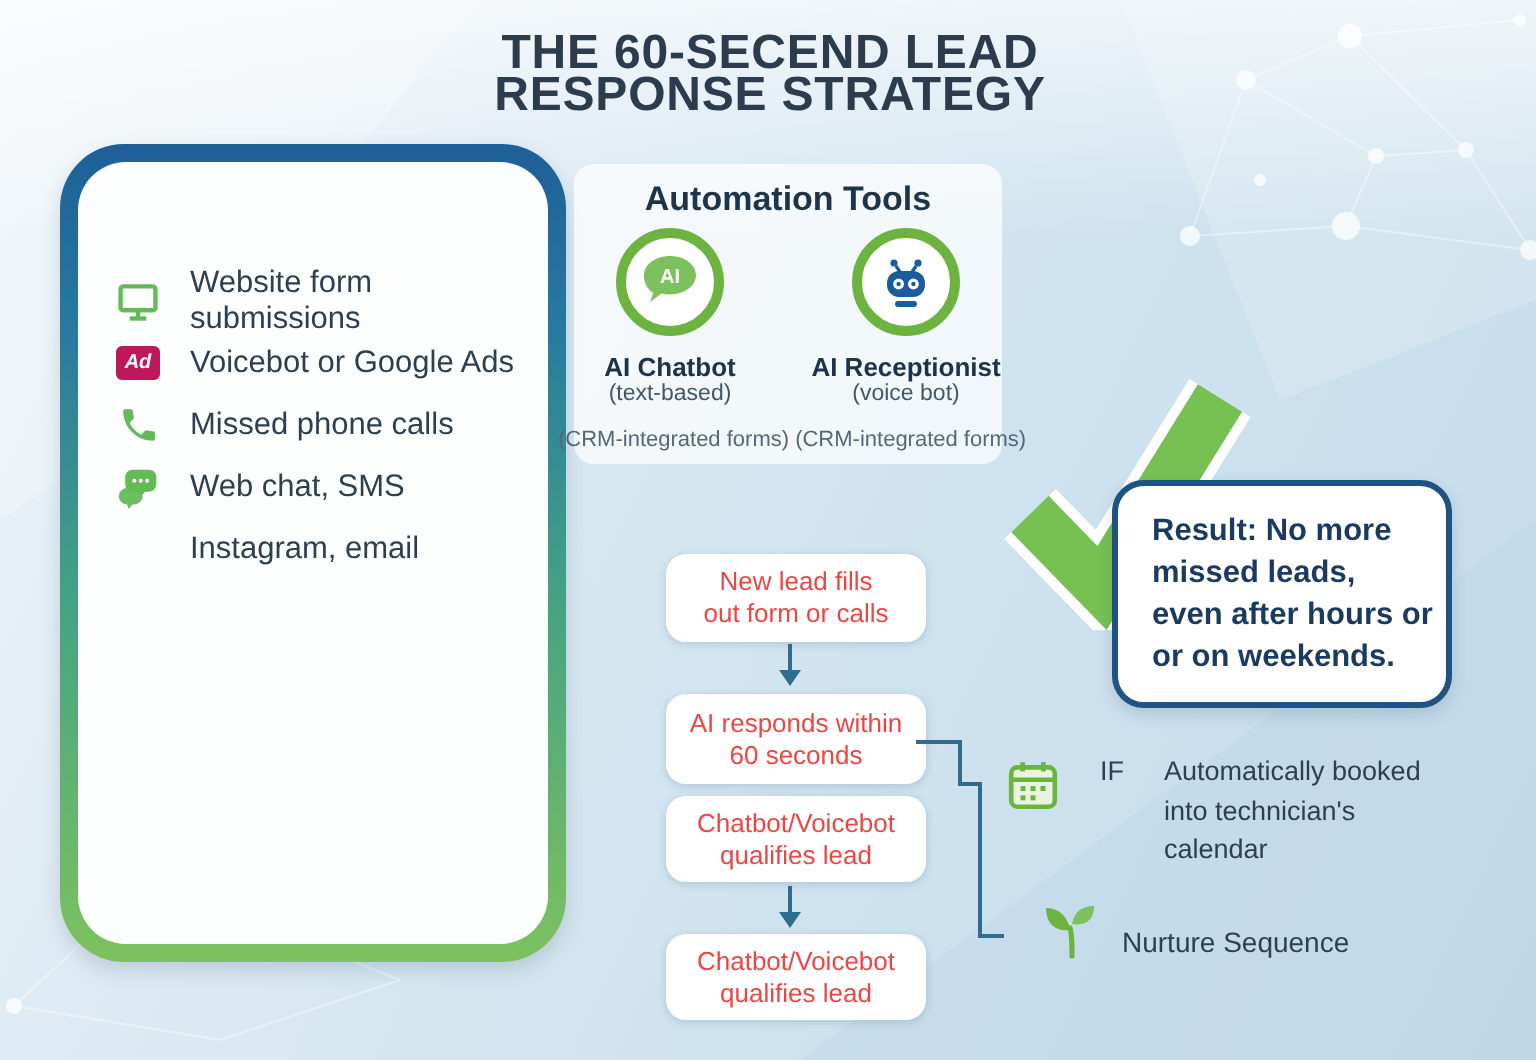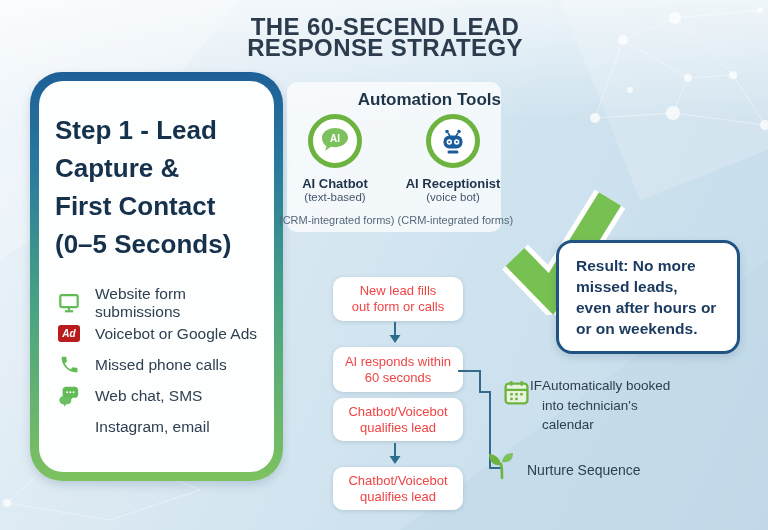--- a/index.html
+++ b/index.html
@@ -20,56 +20,56 @@
   .card { position:absolute; left:30px; top:72px; width:253px; height:409px;
     border-radius:32px; padding:9px;
     background:linear-gradient(180deg, #1e5f98 0%, #27799f 22%, #45a184 55%, #7dc25f 100%);
     box-shadow:0 4px 10px rgba(40,70,100,.18); }
   .card-inner { width:100%; height:100%; background:#fdfefe; border-radius:24px; padding:30px 14px 0 16px; }
   .card-heading { font-size:26px; line-height:38px; font-weight:700; color:#15314b; }
   .card-list { margin-top:24px; }
   .card-item { display:flex; align-items:center; height:31px; gap:12px; }
   .card-item .ic { width:28px; height:24px; display:flex; align-items:center; justify-content:center; flex:0 0 28px; }
   .card-item .lbl { font-size:15.5px; color:#2e3f50; font-weight:500; }
-  .ad-badge { width:22px; height:17px; background:#b91c1c; border-radius:3px; color:#fff;
+  .ad-badge { width:22px; height:17px; background:#be185d; border-radius:3px; color:#fff;
     font-size:10px; font-weight:700; font-style:italic; display:flex; align-items:center; justify-content:center; }
 
   
   .auto-panel { position:absolute; left:287px; top:82px; width:214px; height:150px;
-    background:rgba(255,255,255,.72); border-radius:10px; text-align:right; }
+    background:rgba(255,255,255,.72); border-radius:10px; text-align:center; }
   .auto-heading { margin-top:8px; font-size:17px; font-weight:700; color:#1e3448; }
   .tools { position:absolute; top:32px; left:0; width:100%; display:flex; justify-content:center; gap:30px; }
   .tool { width:88px; display:flex; flex-direction:column; align-items:center; }
   .ring { width:54px; height:54px; border-radius:50%; border:5px solid #6cb33f; background:#fff;
     display:flex; align-items:center; justify-content:center; }
   .tool-name { margin-top:8px; font-size:13px; font-weight:700; color:#1d3349; white-space:nowrap; }
   .tool-sub { font-size:11.5px; color:#44566a; }
   .footnotes { position:absolute; left:-8px; bottom:6px; width:230px; font-size:11px; color:#55677a; white-space:nowrap; }
 
   
   .flow-box { position:absolute; left:333px; width:130px; background:#fff; border-radius:10px;
     box-shadow:0 1px 4px rgba(50,80,110,.2); display:flex; flex-direction:column;
     align-items:center; justify-content:center; font-size:13px; line-height:16px; color:#ef4444; text-align:center; }
   .flow-arrow { position:absolute; left:388px; width:14px; height:22px; }
 
   
   .checkmark { position:absolute; left:497px; top:181px; }
 
   
-  .result-box { position:absolute; left:556px; top:240px; width:184px; height:114px;
+  .result-box { position:absolute; left:556px; top:240px; width:170px; height:114px;
     background:#fff; border:3px solid #1f5382; border-radius:16px; padding:12px 6px 0 17px;
     box-shadow:0 3px 8px rgba(40,70,100,.18); }
   .result-box div { font-size:15.5px; line-height:21px; font-weight:700; color:#1b3a5f; }
 
   
-  .booked { position:absolute; left:503px; top:376px; display:flex; gap:0; }
+  .booked { position:absolute; left:503px; top:376px; display:flex; gap:20px; }
   .booked .if { font-size:13.5px; color:#2e4050; font-weight:500; margin-top:2px; }
   .booked .lines div { font-size:13.5px; line-height:19.5px; color:#2e4050; }
   .cal-wrap { width:27px; height:27px; margin-top:3px; }
-  .nurture { position:absolute; left:486px; top:447px; display:flex; align-items:center; gap:9px; }
+  .nurture { position:absolute; left:520px; top:447px; display:flex; align-items:center; gap:9px; }
   .nurture .lbl { font-size:14px; color:#2e4050; margin-top:8px; }
 </style>
 </head>
 <body>
 
 <div class="stage">
 
   <svg class="bg-decor" width="768" height="530" viewBox="0 0 768 530">
     <polygon points="768,260 768,530 400,530" fill="#b9d4e6" opacity="0.35"></polygon>
     <polygon points="0,0 240,0 60,220 0,260" fill="#ffffff" opacity="0.25"></polygon>
@@ -106,26 +106,20 @@
     </g>
   </svg>
 
   <div class="title">
     <div>THE 60-SECEND LEAD</div>
     <div>RESPONSE STRATEGY</div>
   </div>
 
   <div class="card">
     <div class="card-inner">
-      <div class="card-heading">
-        <div>Step 1 - Lead</div>
-        <div>Capture &amp;</div>
-        <div>First Contact</div>
-        <div>(0–5 Seconds)</div>
-      </div>
       <div class="card-list">
         <div class="card-item">
           <span class="ic">
             <svg width="24" height="22" viewBox="0 0 24 24">
                 <rect x="2.5" y="3.5" width="19" height="13" rx="1.5" fill="none" stroke="#63bb58" stroke-width="2.4"></rect>
                 <line x1="12" y1="16.5" x2="12" y2="20.5" stroke="#63bb58" stroke-width="2.4"></line>
                 <line x1="7.5" y1="21" x2="16.5" y2="21" stroke="#63bb58" stroke-width="2.4"></line>
               </svg>
           </span>
           <span class="lbl">Website form submissions</span>

